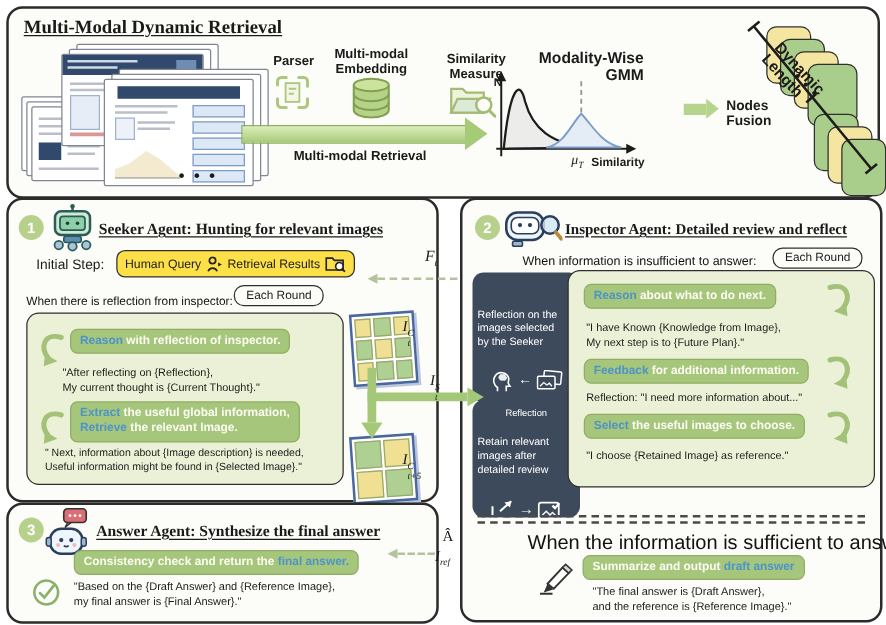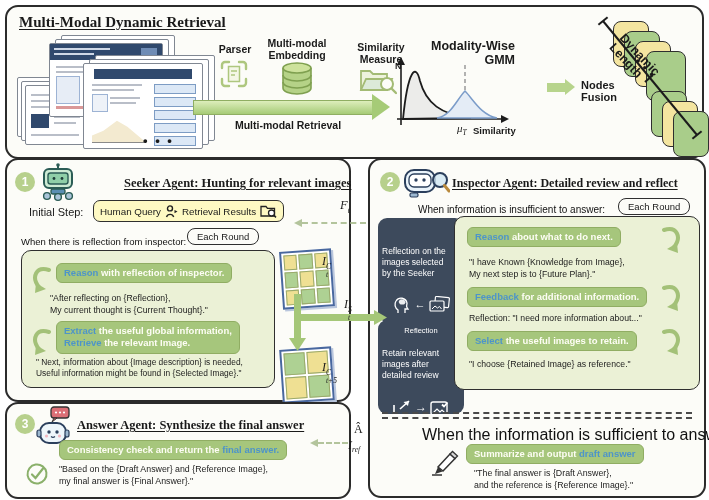--- a/index.html
+++ b/index.html
@@ -43,21 +43,21 @@
   .card{position:absolute;border:1.6px solid #2f2f2f;border-radius:8px;width:34px;height:44px;}
   .cy{background:#f4e5a0;}.cg{background:#a9cd8a;}
   .lbl{position:absolute;white-space:pre-line;}
   .bigarrow{position:absolute;left:186px;top:93px;width:178px;height:13px;
     background:linear-gradient(180deg,#ddeebb,#a6cb77);border:1px solid #8fae62;}
   .bigarrow:after{content:'';position:absolute;right:-18px;top:-7px;width:0;height:0;
     border-left:18px solid #a6cb77;border-top:13px solid transparent;border-bottom:13px solid transparent;}
   .sarrow{position:absolute;width:18px;height:9px;background:#b7d48c;}
   .sarrow:after{content:'';position:absolute;right:-10px;top:-4px;width:0;height:0;
     border-left:10px solid #b7d48c;border-top:8px solid transparent;border-bottom:8px solid transparent;}
-  .initbox{position:absolute;display:flex;align-items:center;gap:4px;background:#fef9c3;
+  .initbox{position:absolute;display:flex;align-items:center;gap:4px;background:#fde047;
     border:1.6px solid #2f2f2f;border-radius:7px;padding:3px 6px;font-size:9.8px;white-space:nowrap;}
 </style>
 </head>
 <body>
 
 <div class="canvas">
 
   <div class="panel" style="left:5px;top:5px;width:695px;height:150px;">
     <div class="hdr" style="left:12px;top:7px;font-size:15px;">Multi-Modal Dynamic Retrieval</div>
 
@@ -185,21 +185,21 @@
       <circle cx="21" cy="3" r="1.8" fill="#2b5c55"></circle>
       <rect x="7" y="7" width="28" height="19" rx="5" fill="#cdebd4" stroke="#2b5c55" stroke-width="2"></rect>
       <rect x="11" y="11" width="20" height="11" rx="2.5" fill="#8fcfa8" stroke="#2b5c55" stroke-width="1.4"></rect>
       <circle cx="17" cy="16.5" r="1.4" fill="#1d3d38"></circle>
       <circle cx="25" cy="16.5" r="1.4" fill="#1d3d38"></circle>
       <rect x="14" y="27" width="14" height="5" rx="2" fill="#5b8fb3" stroke="#2b5c55" stroke-width="1.3"></rect>
       <circle cx="10" cy="34" r="3.4" fill="#a9c4d8" stroke="#2b5c55" stroke-width="1.4"></circle>
       <circle cx="21" cy="35" r="3.4" fill="#a9c4d8" stroke="#2b5c55" stroke-width="1.4"></circle>
       <circle cx="32" cy="34" r="3.4" fill="#a9c4d8" stroke="#2b5c55" stroke-width="1.4"></circle>
     </svg>
-    <div class="hdr" style="left:72px;top:16px;font-size:12.5px;margin-left:45px;">Seeker Agent: Hunting for relevant images</div>
+    <div class="hdr" style="left:72px;top:16px;font-size:12.5px;">Seeker Agent: Hunting for relevant images</div>
 
     <div class="lbl" style="left:22px;top:46px;font-size:11px;">Initial Step:</div>
     <div class="initbox" style="left:86px;top:40px;">
       <span>Human Query</span>
       <svg width="13" height="13" viewBox="0 0 13 13">
         <circle cx="5" cy="3.4" r="2.5" fill="none" stroke="#222" stroke-width="1.4"></circle>
         <path d="M1.5,12 a3.8,3.8 0 0 1 7.2,0" fill="none" stroke="#222" stroke-width="1.4"></path>
         <path d="M9.5,5 l3,1.6 -3,1.6 z" fill="#222"></path>
       </svg>
       <span>Retrieval Results</span>
@@ -338,21 +338,21 @@
       <div class="quote" style="left:14px;top:40px;width:200px;">"I have Known {Knowledge from Image},
 My next step is to {Future Plan}."</div>
 
       <div class="pill" style="left:12px;top:70px;"><span class="kw">Feedback</span><span> for additional information.</span></div>
       <svg style="position:absolute;left:206px;top:66px;" width="26" height="30" viewBox="0 0 26 30">
         <path d="M3,5 C16,1 21,12 13,22" fill="none" stroke="#a3c178" stroke-width="4" stroke-linecap="round"></path>
         <polygon points="16,18 17,28 6,24" fill="#a3c178"></polygon>
       </svg>
       <div class="quote" style="left:14px;top:96px;width:210px;">Reflection: "I need more information about..."</div>
 
-      <div class="pill" style="left:12px;top:114px;"><span class="kw">Select</span><span> the useful images to retain.</span></div>
+      <div class="pill" style="left:12px;top:114px;"><span class="kw">Select</span><span> the useful images to choose.</span></div>
       <svg style="position:absolute;left:206px;top:110px;" width="26" height="30" viewBox="0 0 26 30">
         <path d="M3,5 C16,1 21,12 13,22" fill="none" stroke="#a3c178" stroke-width="4" stroke-linecap="round"></path>
         <polygon points="16,18 17,28 6,24" fill="#a3c178"></polygon>
       </svg>
       <div class="quote" style="left:14px;top:142px;width:210px;">"I choose {Retained Image} as reference."</div>
     </div>
 
     <div class="dsep" style="left:12px;top:252px;width:310px;"></div>
     <div class="cond" style="left:52px;top:266px;font-size:16px;">When the information is sufficient to answer:</div>
 

